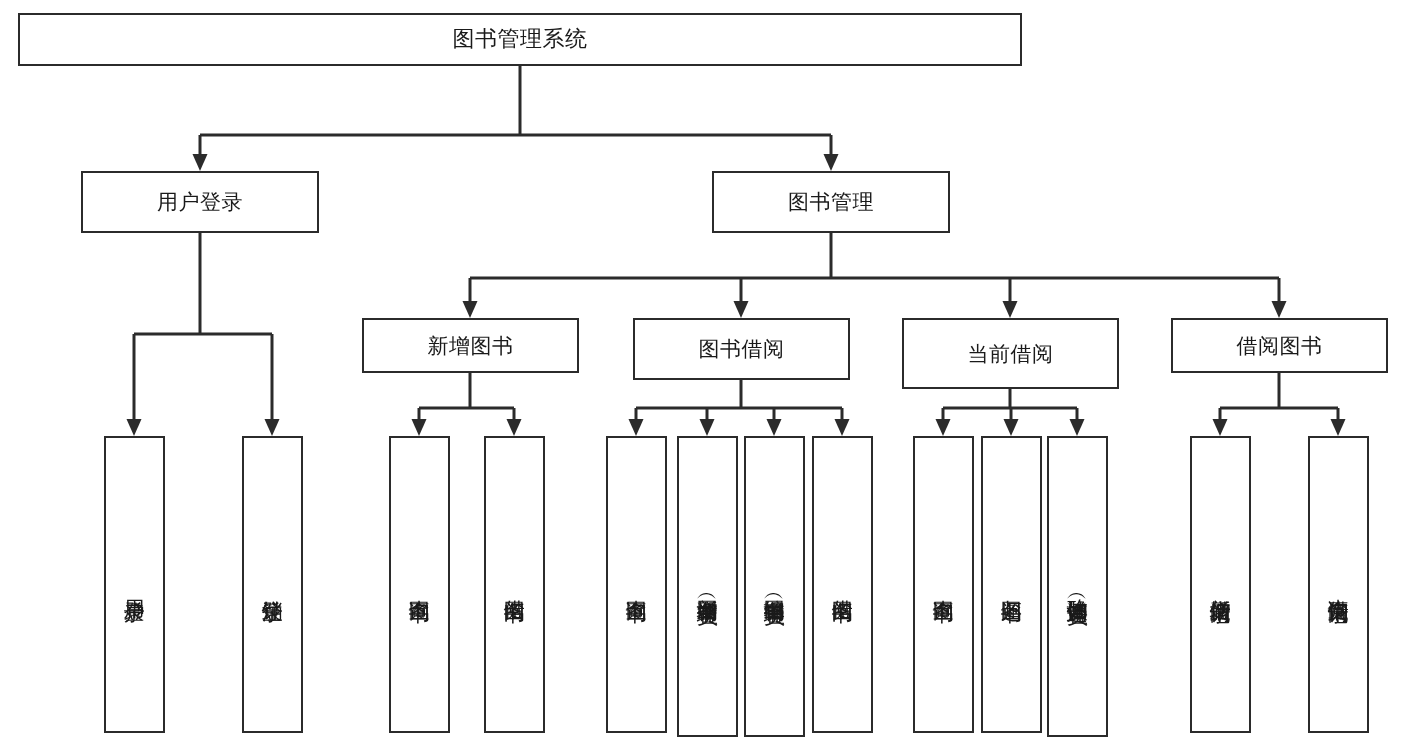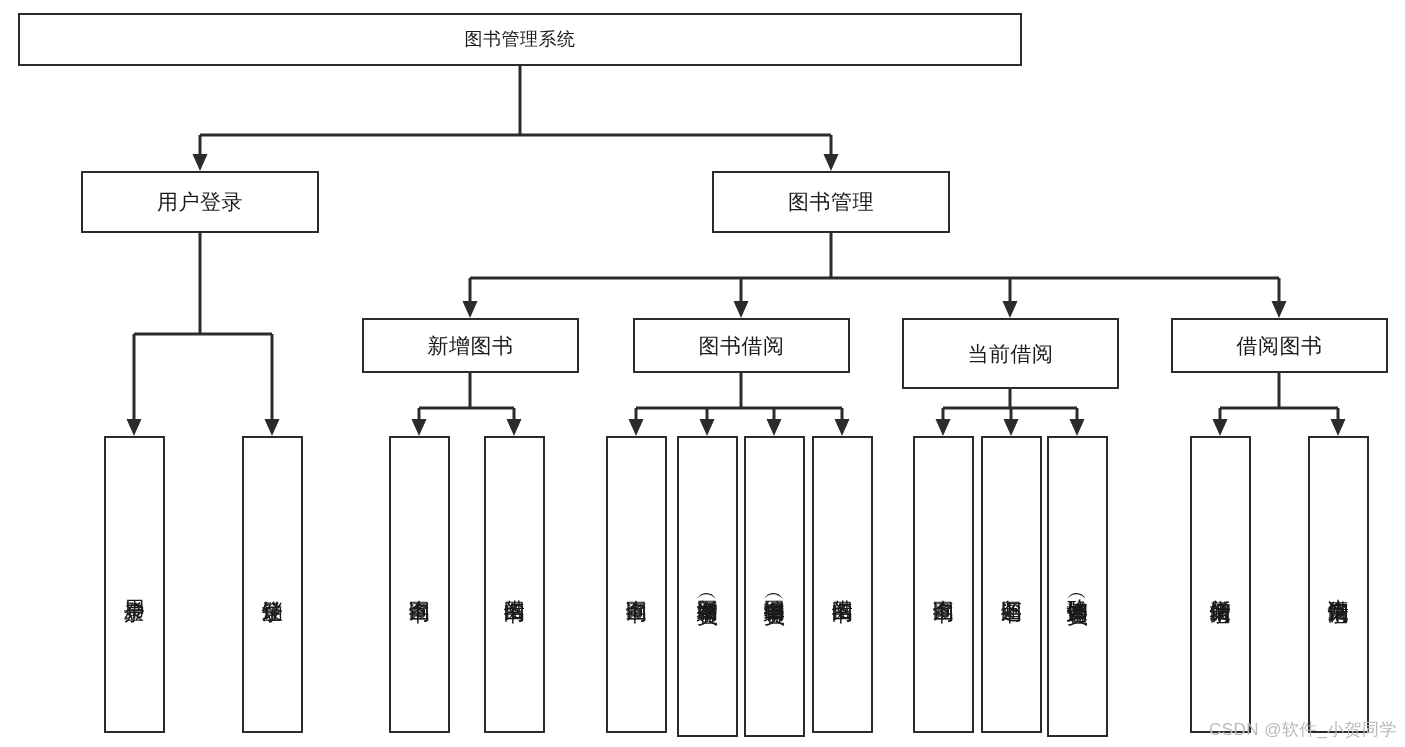--- a/index.html
+++ b/index.html
@@ -43,21 +43,21 @@
     font-size: 21px;
     color: #1a1a1a;
     writing-mode: vertical-rl;
     text-orientation: upright;
     line-height: 1.22;
     letter-spacing: 1px;
     white-space: nowrap;
     text-align: center;
   }
   .root-label {
-    font-size: 18px;
+    font-size: 22px;
   }
   svg.connectors {
     position: absolute;
     left: 0;
     top: 0;
     width: 1405px;
     height: 747px;
     pointer-events: none;
   }
   .watermark {
@@ -136,21 +136,21 @@
       </div>
       <div class="node-box" style="left: 81px; top: 171px; width: 238px; height: 62px; border-color: rgb(43, 43, 43); background: rgb(255, 255, 255);">
         <div class="node-label-h" style="color: rgb(26, 26, 26);">用户登录</div>
       </div>
       <div class="node-box" style="left: 712px; top: 171px; width: 238px; height: 62px; border-color: rgb(43, 43, 43); background: rgb(255, 255, 255);">
         <div class="node-label-h" style="color: rgb(26, 26, 26);">图书管理</div>
       </div>
       <div class="node-box" style="left: 362px; top: 318px; width: 217px; height: 55px; border-color: rgb(43, 43, 43); background: rgb(255, 255, 255);">
         <div class="node-label-h" style="color: rgb(26, 26, 26);">新增图书</div>
       </div>
-      <div class="node-box" style="left: 633px; top: 318px; width: 217px; height: 55px; border-color: rgb(43, 43, 43); background: rgb(255, 255, 255);">
+      <div class="node-box" style="left: 633px; top: 318px; width: 217px; height: 62px; border-color: rgb(43, 43, 43); background: rgb(255, 255, 255);">
         <div class="node-label-h" style="color: rgb(26, 26, 26);">图书借阅</div>
       </div>
       <div class="node-box" style="left: 902px; top: 318px; width: 217px; height: 71px; border-color: rgb(43, 43, 43); background: rgb(255, 255, 255);">
         <div class="node-label-h" style="color: rgb(26, 26, 26);">当前借阅</div>
       </div>
       <div class="node-box" style="left: 1171px; top: 318px; width: 217px; height: 55px; border-color: rgb(43, 43, 43); background: rgb(255, 255, 255);">
         <div class="node-label-h" style="color: rgb(26, 26, 26);">借阅图书</div>
       </div>
       <div class="node-box" style="left: 104px; top: 436px; width: 61px; height: 297px; border-color: rgb(43, 43, 43); background: rgb(255, 255, 255);">
         <div class="node-label-v" style="color: rgb(26, 26, 26);">用户登录</div>
@@ -186,14 +186,13 @@
         <div class="node-label-v" style="color: rgb(26, 26, 26);">确认归还（管理员）</div>
       </div>
       <div class="node-box" style="left: 1190px; top: 436px; width: 61px; height: 297px; border-color: rgb(43, 43, 43); background: rgb(255, 255, 255);">
         <div class="node-label-v" style="color: rgb(26, 26, 26);">新增借阅记录</div>
       </div>
       <div class="node-box" style="left: 1308px; top: 436px; width: 61px; height: 297px; border-color: rgb(43, 43, 43); background: rgb(255, 255, 255);">
         <div class="node-label-v" style="color: rgb(26, 26, 26);">查询借阅记录</div>
       </div>
     </div>
 
-  <div class="watermark">CSDN @软件_小贺同学</div>
 </div>
 
 </body></html>

